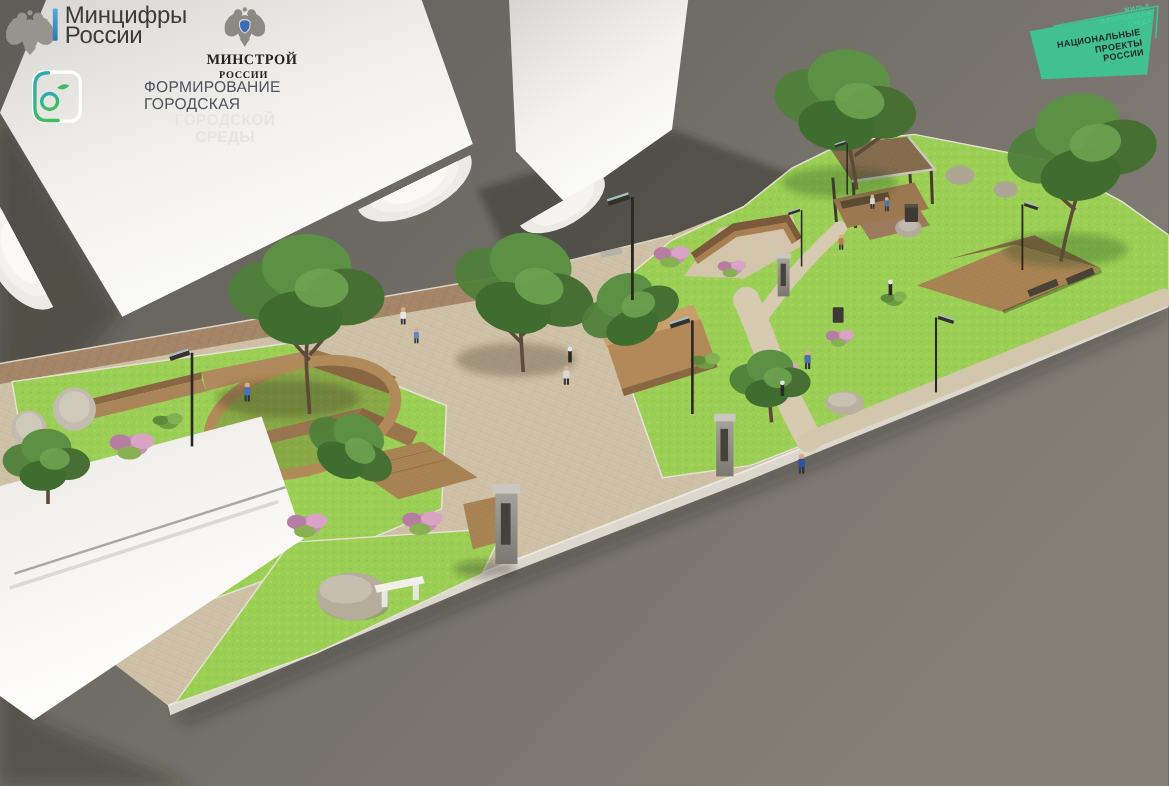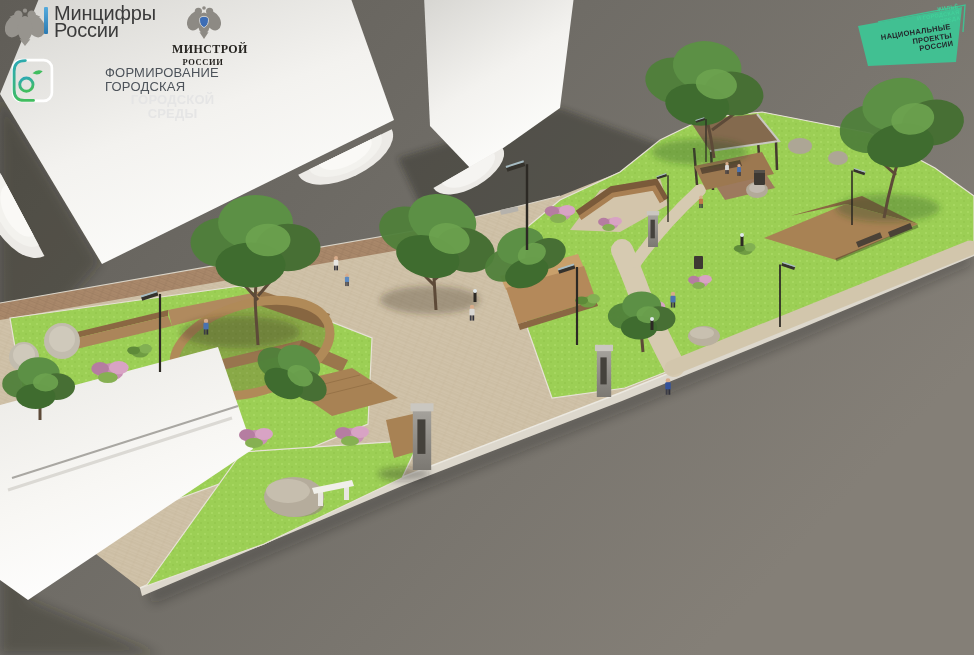--- a/index.html
+++ b/index.html
@@ -338,21 +338,21 @@
     <polygon points="11,25 19,25 15,30"></polygon>
     <circle cx="15" cy="3.5" r="1.6"></circle>
   </svg>
   <div class="mintsifry-bar"></div>
   <div class="mintsifry-text">
     <div>Минцифры</div>
     <div>России</div>
   </div>
 </div>
 
-<div class="logo" style="left:10px;top:56px;width:230px;height:55px;">
+<div class="logo" style="left:25px;top:56px;width:230px;height:55px;">
   <svg width="45" height="47" viewBox="0 0 44 46" style="position:absolute;left:0;top:1px;" fill="none" stroke-linecap="round">
     <defs>
       <linearGradient id="gFk" x1="0" y1="0" x2="0.3" y2="1">
         <stop offset="0" stop-color="#2ba8b8"></stop>
             <stop offset="1" stop-color="#41bd5f"></stop>
       </linearGradient>
     </defs>
     <rect x="3" y="3" width="38" height="40" rx="8" stroke="#ffffff" stroke-width="2.6"></rect>
     <path d="M15,3.5 Q4,3.5 4,14 V32 Q4,42.5 14,42.5 H23" stroke="url(#gFk)" stroke-width="2.8"></path>
     <path d="M22,42 V20" stroke="url(#gFk)" stroke-width="2.8"></path>

